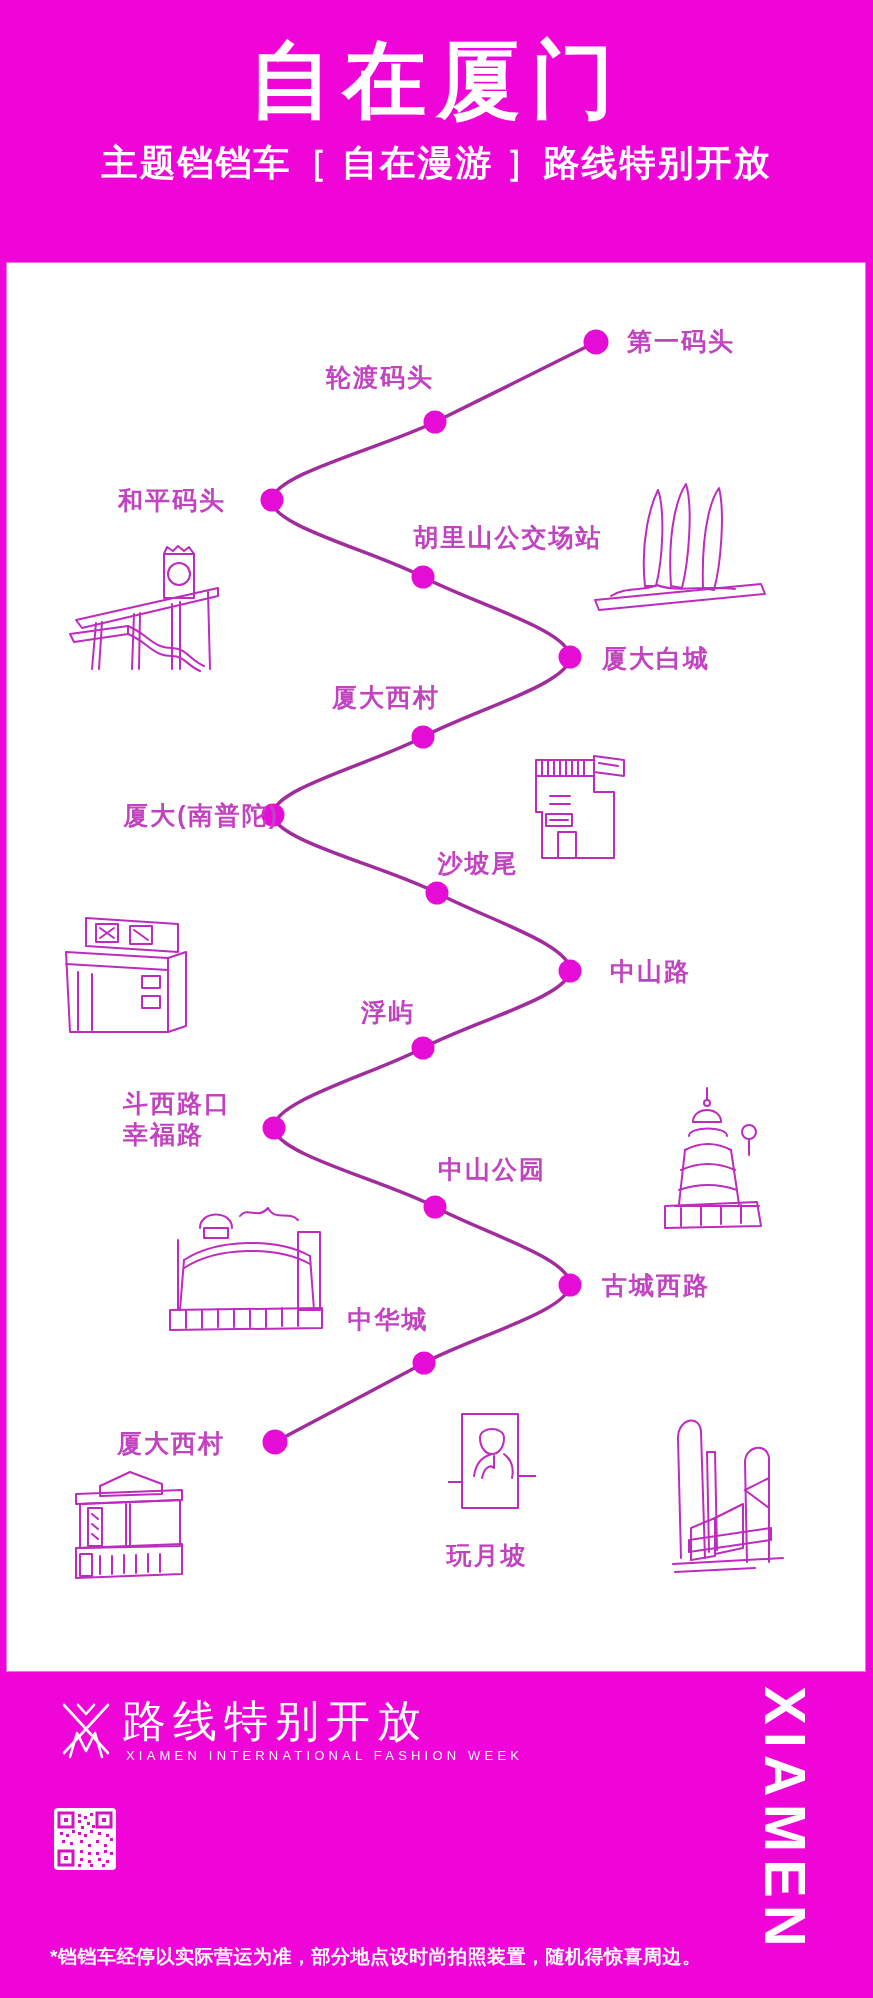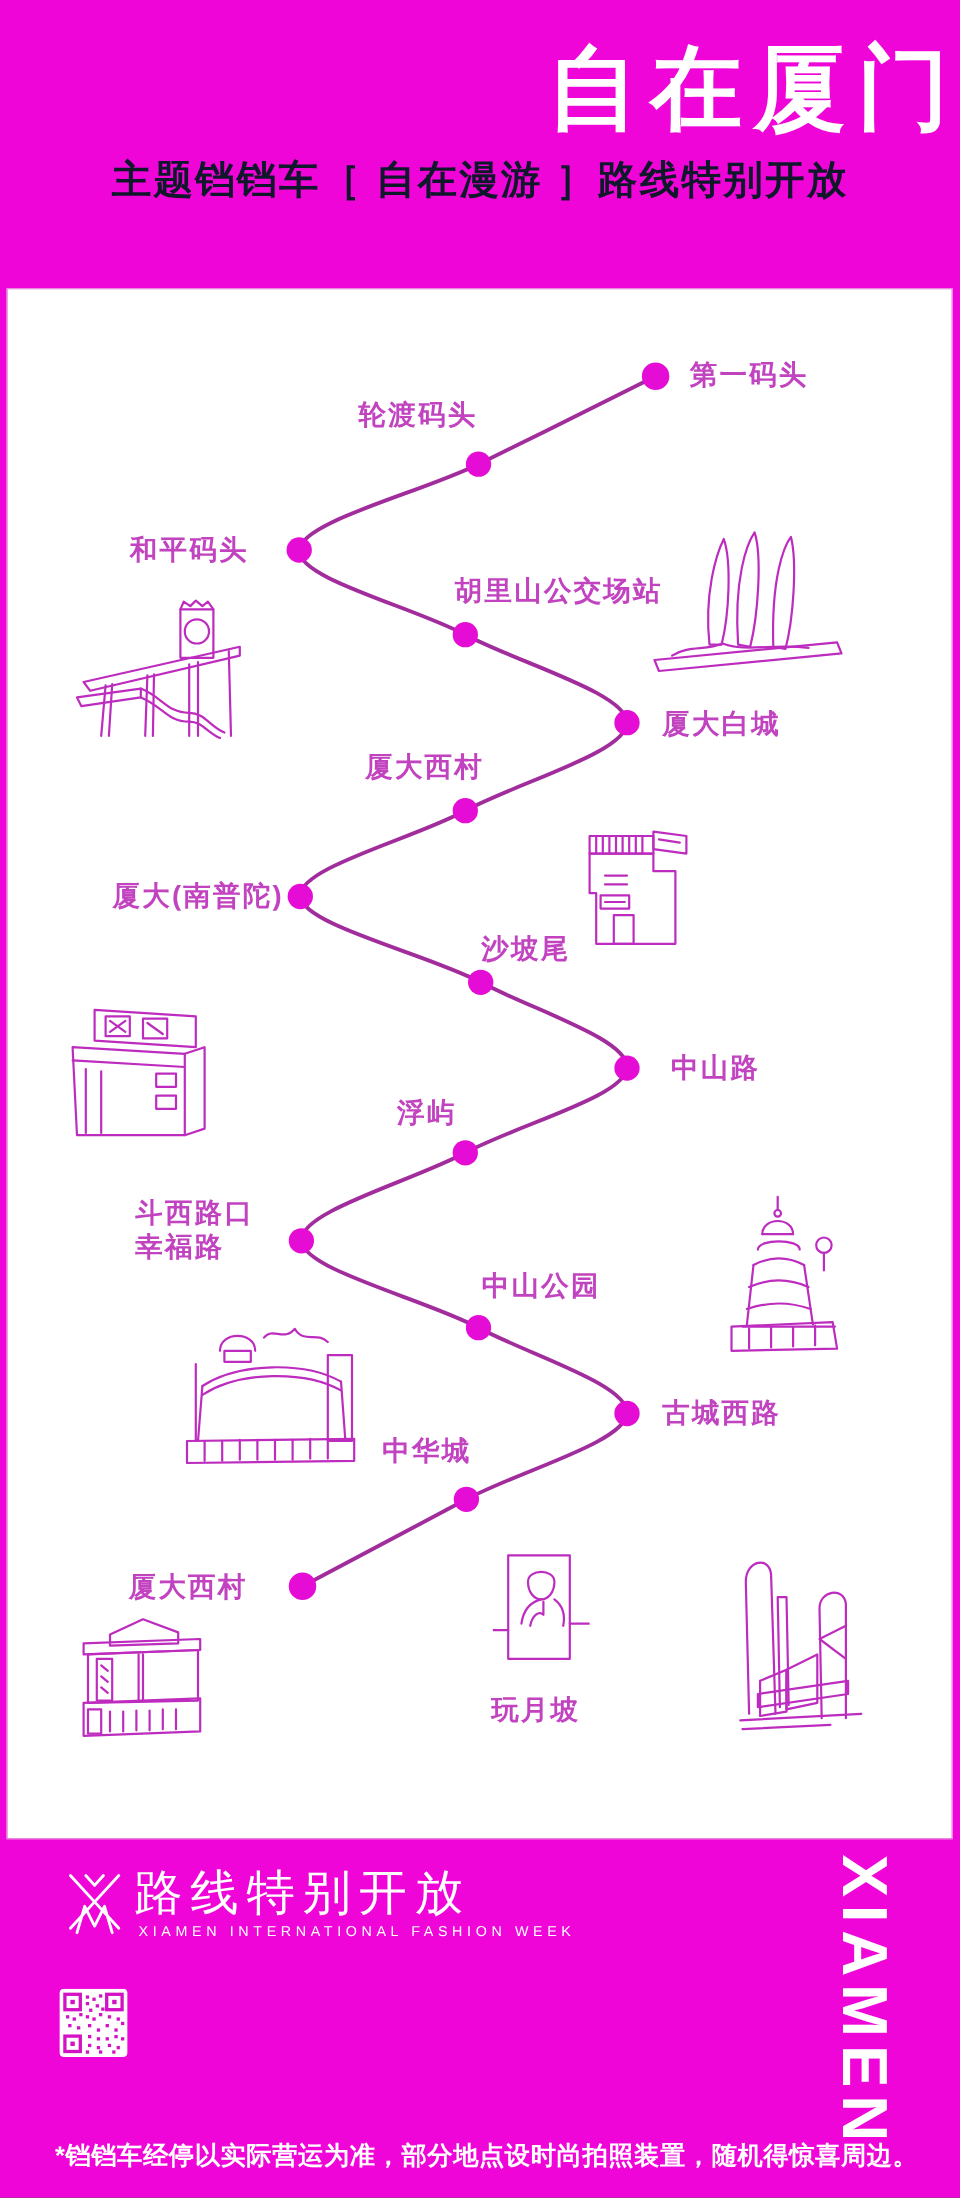--- a/index.html
+++ b/index.html
@@ -11,55 +11,55 @@
     font-family:"Liberation Sans","DejaVu Sans",sans-serif;
     margin:0 auto;
   }
   
   .map-panel{
     position:absolute;left:6px;top:262px;width:860px;height:1410px;
     background:#ffffff;border:1px solid #e27bd8;box-sizing:border-box;
   }
   .page-title{
     position:absolute;top:28px;left:0;width:100%;
-    text-align:right;color:#ffffff;font-size:84px;line-height:104px;
+    text-align:center;color:#ffffff;font-size:84px;line-height:104px;
     font-weight:bold;letter-spacing:10px;margin:0;
   }
   .page-subtitle{
     position:absolute;top:140px;left:0;width:100%;
-    text-align:center;color:#0f172a;font-size:36px;line-height:46px;
+    text-align:center;color:#ffffff;font-size:36px;line-height:46px;
     font-weight:bold;letter-spacing:2px;margin:0;
   }
   .route-svg{position:absolute;left:0;top:0;width:873px;height:1998px;}
   .stop-label{
     position:absolute;color:#c243c0;font-size:25px;font-weight:600;
     letter-spacing:2px;white-space:pre-line;line-height:31px;
   }
   .stop-label.c{transform:translateX(-50%);text-align:center;}
-  .stop-label.r{transform:translateX(-100%);text-align:right;}
+  .stop-label.r{transform:translateX(-100%);text-align:right;margin-left:21px;}
   .sketch{position:absolute;}
   .sketch path,.sketch rect,.sketch circle,.sketch line,.sketch polyline{
     fill:none;stroke:#bd2cbe;stroke-width:2;stroke-linecap:round;stroke-linejoin:round;
   }
   
   .logo-mark{position:absolute;left:56px;top:1700px;}
   .logo-cn{
     position:absolute;left:122px;top:1696px;color:#fff;
     font-size:44px;letter-spacing:7px;font-weight:400;line-height:50px;
   }
   .logo-en{
     position:absolute;left:126px;top:1748px;color:#fff;
     font-size:13px;letter-spacing:4.2px;font-weight:400;
   }
   .qr{position:absolute;left:54px;top:1808px;}
   .qr-caption{position:absolute;left:130px;top:1806px;color:rgba(255,255,255,.95);
     font-size:19px;line-height:27px;letter-spacing:1px;}
   .note{
     position:absolute;left:50px;top:1944px;color:#fff;
-    font-size:23px;font-weight:bold;letter-spacing:0.5px;
+    font-size:19px;font-weight:bold;letter-spacing:0.5px;
   }
   .vertical-city{
     position:absolute;left:752px;top:1686px;height:306px;
     writing-mode:vertical-rl;color:#fff;font-size:58px;font-weight:bold;
     letter-spacing:7px;
   }
 </style>
 </head>
 <body>
 

